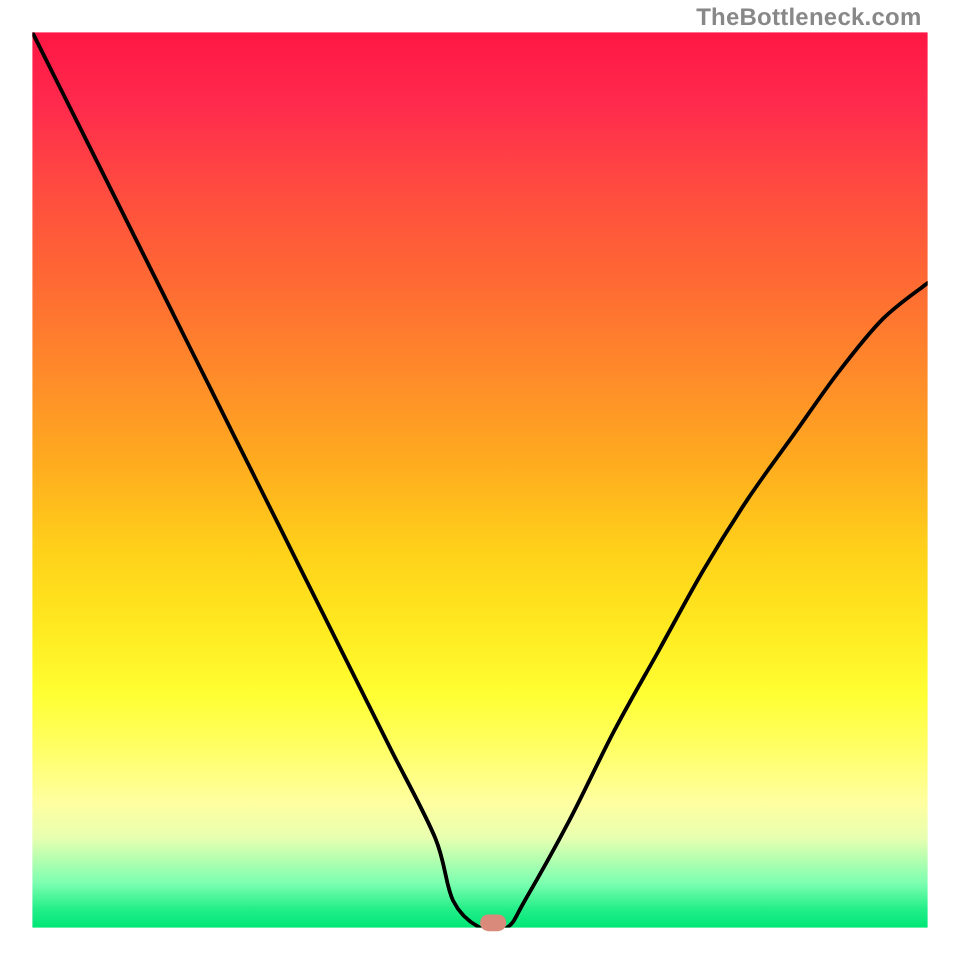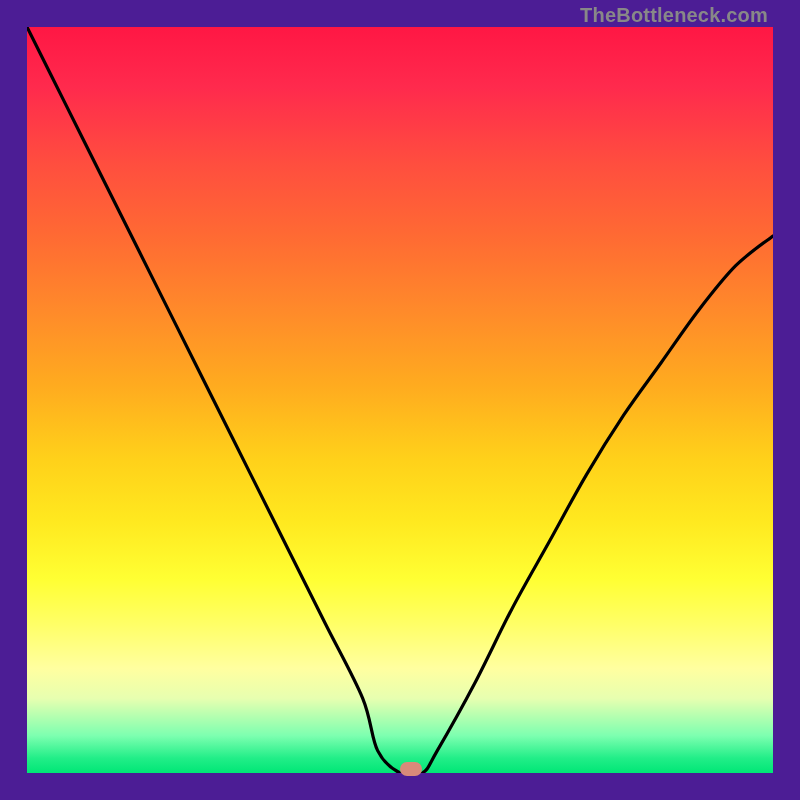--- a/index.html
+++ b/index.html
@@ -8,21 +8,21 @@
     width: 800px;
     height: 800px;
     background: #000;
     overflow: hidden;
     font-family: Arial, Helvetica, sans-serif;
   }
   .frame {
     position: relative;
     width: 800px;
     height: 800px;
-    background: #4c1d95;
+    background: #ffffff;
   }
   .plot-area {
     position: absolute;
     left: 27px;
     top: 27px;
     width: 746px;
     height: 746px;
     
     background: linear-gradient(to bottom,
       #ff1744 0%,

